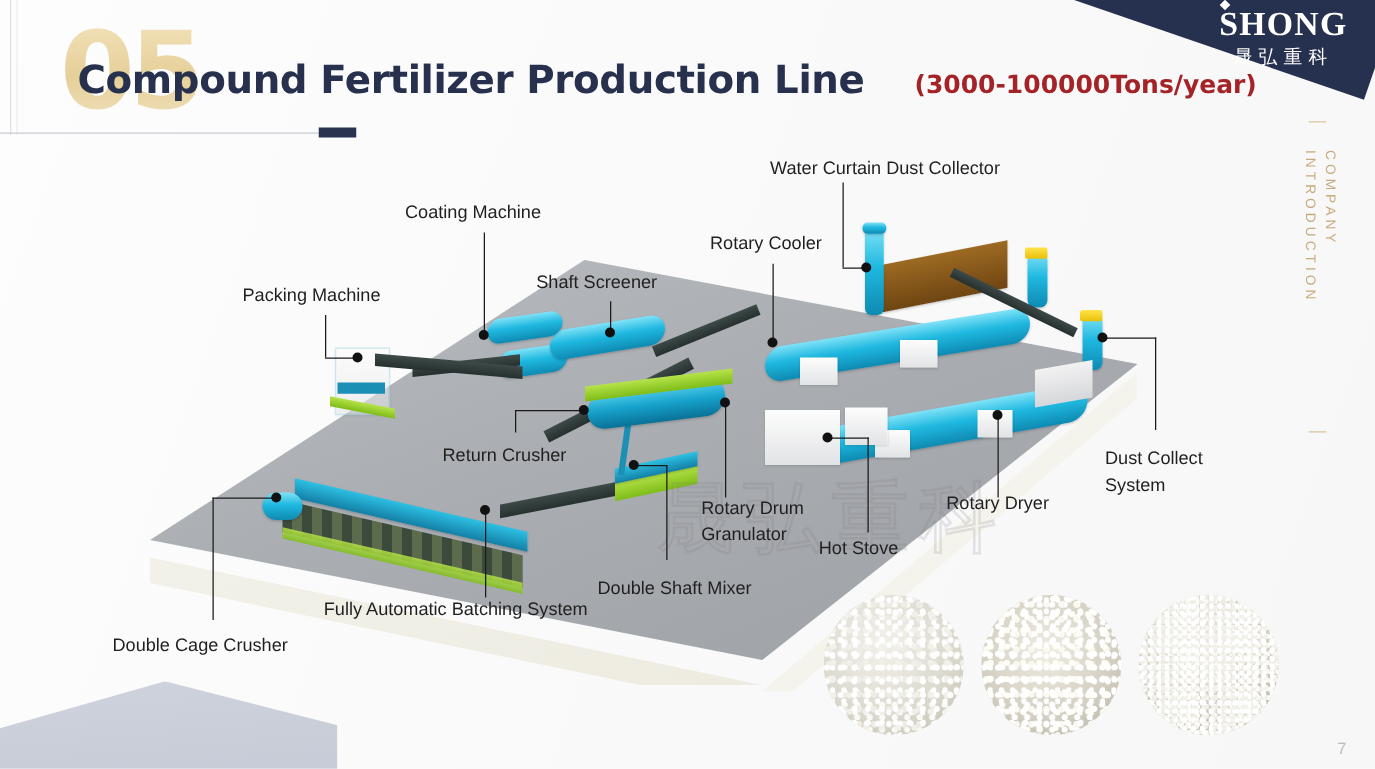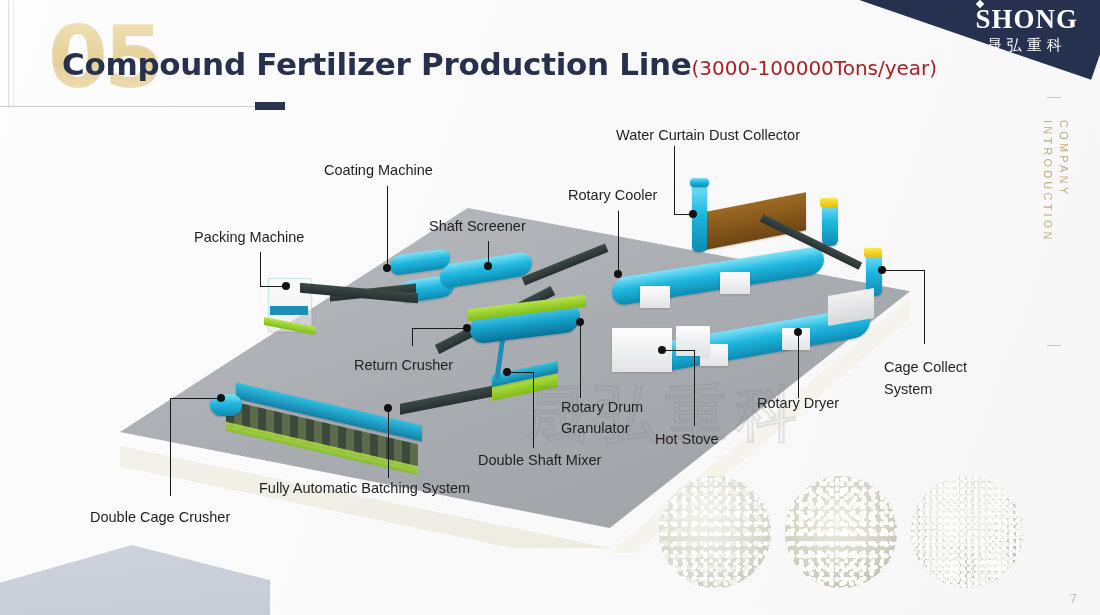--- a/index.html
+++ b/index.html
@@ -33,22 +33,22 @@
     position:absolute;left:48px;top:14px;z-index:1;
     font-size:86px;font-weight:bold;line-height:1;
     font-family:"DejaVu Sans",sans-serif;
     background:linear-gradient(180deg,#f2e3bb 0%,#e6cf98 55%,#efe1bd 100%);
     -webkit-background-clip:text;background-clip:text;color:transparent;
     letter-spacing:-4px;
   }
   .title-row{position:absolute;left:62px;top:46px;z-index:3;white-space:nowrap;}
   .title-main{font-size:31px;font-weight:bold;color:#27314e;letter-spacing:-0.3px;
     font-family:"DejaVu Sans",sans-serif;}
-  .title-sub{font-size:20px;font-weight:normal;color:#a32327;
-    font-family:"DejaVu Sans",sans-serif;}
+  .title-sub{font-size:20px;font-weight:bold;color:#a32327;
+    font-family:"DejaVu Sans",sans-serif;margin-left:40px;}
   .hdr-line{position:absolute;left:0;top:106px;width:258px;height:1px;background:#c9ccd3;z-index:2;}
   .hdr-dash{position:absolute;left:255px;top:102px;width:30px;height:8px;background:#2a3450;z-index:3;}
 
   
   .vrule-top{position:absolute;right:39px;top:97px;width:14px;height:1px;background:#d8c49a;}
   .vrule-bot{position:absolute;right:39px;top:345px;width:14px;height:1px;background:#d8c49a;}
   .vnav{position:absolute;right:16px;top:120px;width:60px;height:200px;}
   .vtext{position:absolute;top:0;right:12px;writing-mode:vertical-rl;
     font-size:11px;letter-spacing:3.2px;color:#c7ab7c;line-height:17px;white-space:nowrap;}
   .vtext.second{right:28px;}
@@ -258,26 +258,26 @@
   </div>
 
   <div class="lbl" style="left:194px;top:228px;">Packing Machine</div>
   <div class="lbl" style="left:324px;top:161px;">Coating Machine</div>
   <div class="lbl" style="left:429px;top:217px;">Shaft Screener</div>
   <div class="lbl" style="left:568px;top:186px;">Rotary Cooler</div>
   <div class="lbl" style="left:616px;top:126px;">Water Curtain Dust Collector</div>
   <div class="lbl" style="left:354px;top:356px;">Return Crusher</div>
   <div class="lbl" style="left:561px;top:398px;">Rotary Drum</div>
   <div class="lbl" style="left:561px;top:419px;">Granulator</div>
-  <div class="lbl" style="left:478px;top:451px;">Double Shaft Mixer</div>
+  <div class="lbl" style="left:478px;top:462px;">Double Shaft Mixer</div>
   <div class="lbl" style="left:259px;top:479px;">Fully Automatic Batching System</div>
   <div class="lbl" style="left:90px;top:508px;">Double Cage Crusher</div>
   <div class="lbl" style="left:655px;top:430px;">Hot Stove</div>
   <div class="lbl" style="left:757px;top:394px;">Rotary Dryer</div>
-  <div class="lbl" style="left:884px;top:358px;">Cage Collect</div>
+  <div class="lbl" style="left:884px;top:358px;">Dust Collect</div>
   <div class="lbl" style="left:884px;top:380px;">System</div>
 
   <div class="prod" style="left:659px;top:476px;width:112px;height:112px;">
     <div class="base" style="background:radial-gradient(circle at 42% 36%,#f3f2ec 0%,#d9d6cb 62%,#bdb9ab 100%);"></div>
     <div class="g1"></div>
   </div>
   <div class="prod" style="left:785px;top:476px;width:112px;height:112px;">
     <div class="base" style="background:radial-gradient(circle at 46% 40%,#efece2 0%,#d2cec1 60%,#b3af9f 100%);"></div>
     <div class="g1" style="filter:contrast(1.12);"></div>
   </div>

